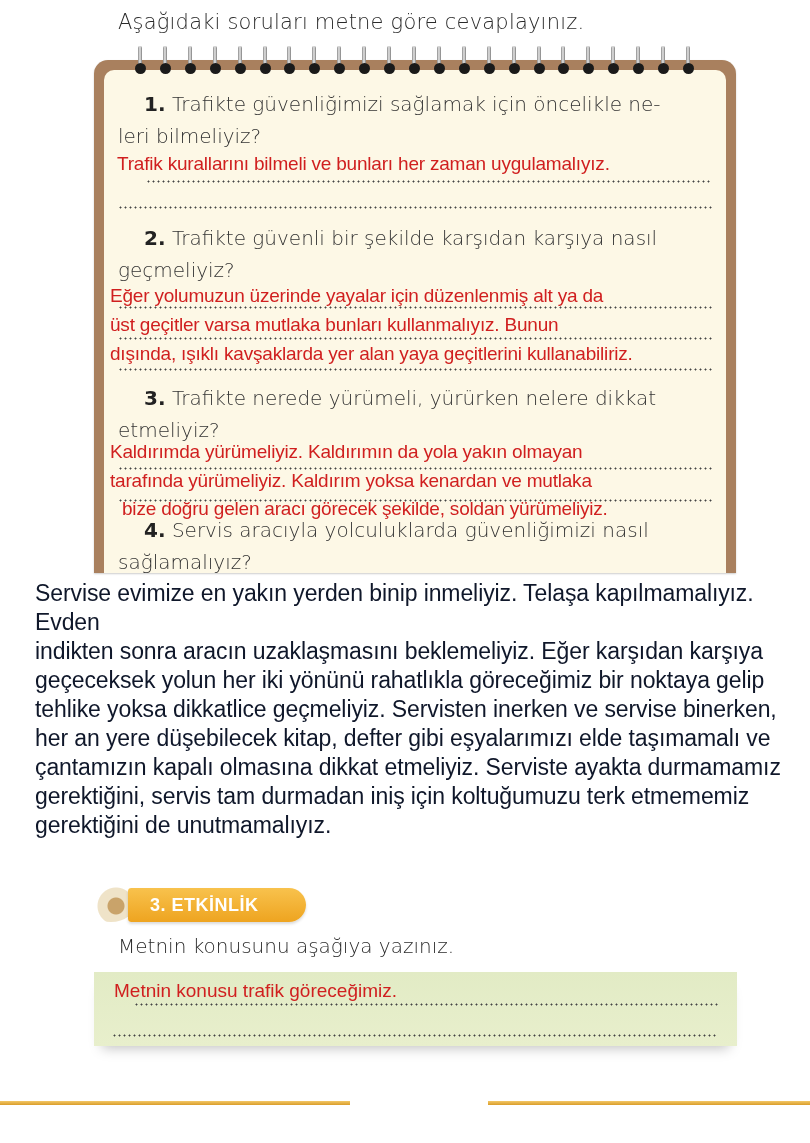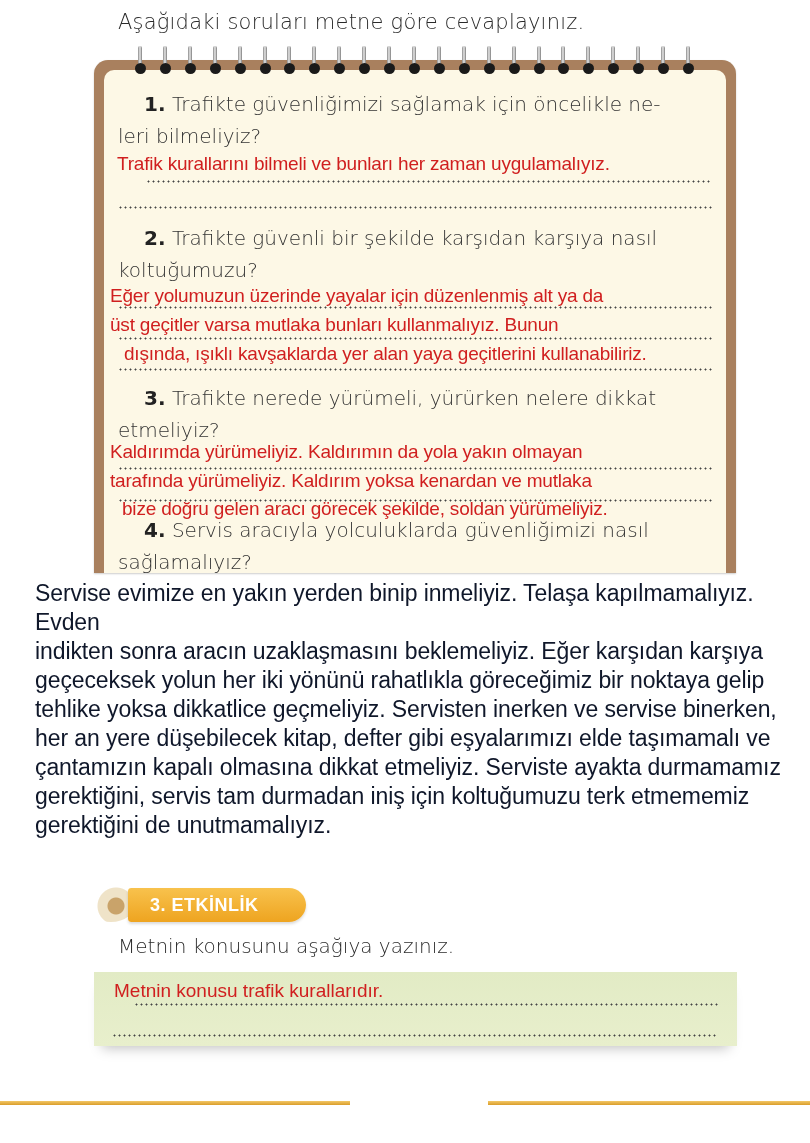--- a/index.html
+++ b/index.html
@@ -214,28 +214,28 @@
     <span>Trafikte güvenliğimizi sağlamak için öncelikle ne-</span><br>
     <span>leri bilmeliyiz?</span>
   </div>
   <div class="dotline" style="left:146px; top:180px; width:566px;"></div>
   <div class="answer" style="left:117px; top:150px;text-align:center;">Trafik kurallarını bilmeli ve bunları her zaman uygulamalıyız.</div>
   <div class="dotline" style="left:118px; top:206px; width:594px;"></div>
 
   <div class="q-text" style="top:222px;">
     <span class="num">2.</span>
     <span>Trafikte güvenli bir şekilde karşıdan karşıya nasıl</span><br>
-    <span>koltuğumuzu?</span>
+    <span>geçmeliyiz?</span>
   </div>
   <div class="dotline" style="left:118px; top:306px; width:594px;"></div>
   <div class="dotline" style="left:118px; top:337px; width:594px;"></div>
   <div class="dotline" style="left:118px; top:368px; width:594px;"></div>
   <div class="answer" style="left:110px; top:282px;">Eğer yolumuzun üzerinde yayalar için düzenlenmiş alt ya da</div>
   <div class="answer" style="left:110px; top:311px;">üst geçitler varsa mutlaka bunları kullanmalıyız. Bunun</div>
-  <div class="answer" style="left:124px; top:340px;">dışında, ışıklı kavşaklarda yer alan yaya geçitlerini kullanabiliriz.</div>
+  <div class="answer" style="left:110px; top:340px;">dışında, ışıklı kavşaklarda yer alan yaya geçitlerini kullanabiliriz.</div>
 
   <div class="q-text" style="top:382px;">
     <span class="num">3.</span>
     <span>Trafikte nerede yürümeli, yürürken nelere dikkat</span><br>
     <span>etmeliyiz?</span>
   </div>
   <div class="dotline" style="left:118px; top:467px; width:594px;"></div>
   <div class="dotline" style="left:118px; top:499px; width:594px;"></div>
   <div class="answer" style="left:110px; top:438px;">Kaldırımda yürümeliyiz. Kaldırımın da yola yakın olmayan</div>
   <div class="answer" style="left:110px; top:467px;">tarafında yürümeliyiz. Kaldırım yoksa kenardan ve mutlaka</div>
@@ -261,17 +261,17 @@
   <div class="badge-wrap">
     <div class="badge-icon"></div>
     <div class="badge">3. ETKİNLİK</div>
   </div>
 
   <div class="activity-prompt">Metnin konusunu aşağıya yazınız.</div>
 
   <div class="green-box"></div>
   <div class="dotline" style="left:134px; top:1003px; width:584px;"></div>
   <div class="dotline" style="left:112px; top:1034px; width:606px;"></div>
-  <div class="green-answer">Metnin konusu trafik kurallarıdır.</div>
+  <div class="green-answer">Metnin konusu trafik göreceğimiz.</div>
 
   <div class="bottom-line" style="left:0; width:350px;"></div>
   <div class="bottom-line" style="left:488px; width:322px;"></div>
 </div>
 
 </body></html>

